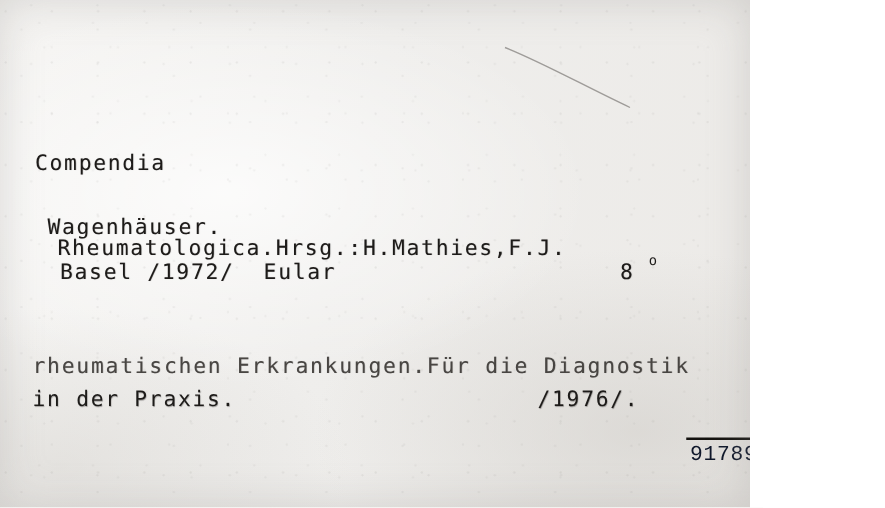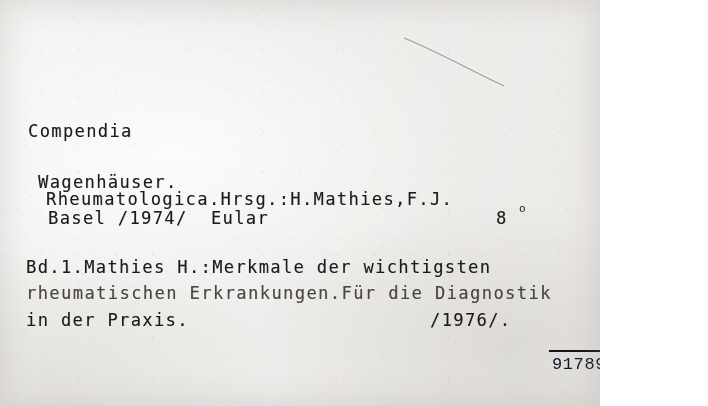--- a/index.html
+++ b/index.html
@@ -116,25 +116,24 @@
   <div id="paper-speckle"></div>
 
   <svg id="pen-stroke" viewBox="0 0 112 56">
     <path d="M4 4 C 34 16, 66 34, 104 52" fill="none" stroke="#5d5a56" stroke-width="1.1" opacity="0.55"></path>
   </svg>
 
   <div class="typed" id="l1">Compendia</div>
   <div class="typed" id="l2">Rheumatologica.Hrsg.:H.Mathies,F.J.</div>
   <div class="typed" id="l3">Wagenhäuser.</div>
 
-  <div class="typed" id="l4">Basel /1974/  Eular</div>
+  <div class="typed" id="l4">Basel /1972/  Eular</div>
   <div class="typed" id="l4b">8</div>
   <div id="sup8">o</div>
 
-  <div class="typed" id="l5">Bd.1.Mathies H.:Merkmale der wichtigsten</div>
   <div class="typed" id="l7">in der Praxis.</div>
   <div class="typed faint" id="l6">rheumatischen Erkrankungen.Für die Diagnostik</div>
   <div class="typed" id="l7b">/1976/.</div>
 
   <div id="accession">91789</div>
   <div id="accession-underline"></div>
 
   <div id="edge-shadow"></div>
 </div>
 

